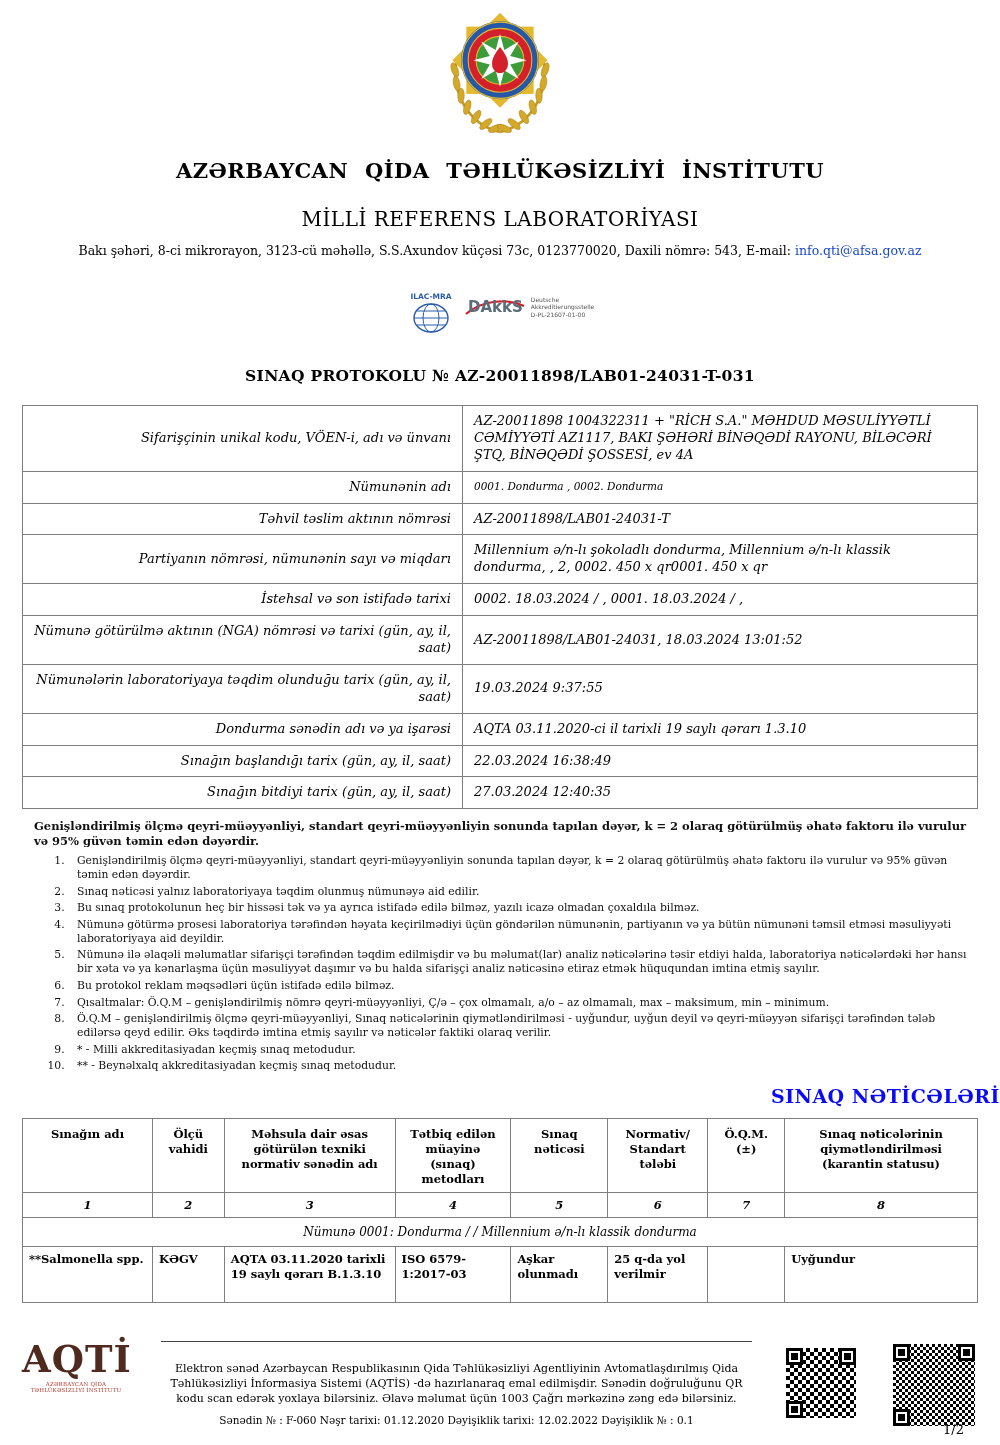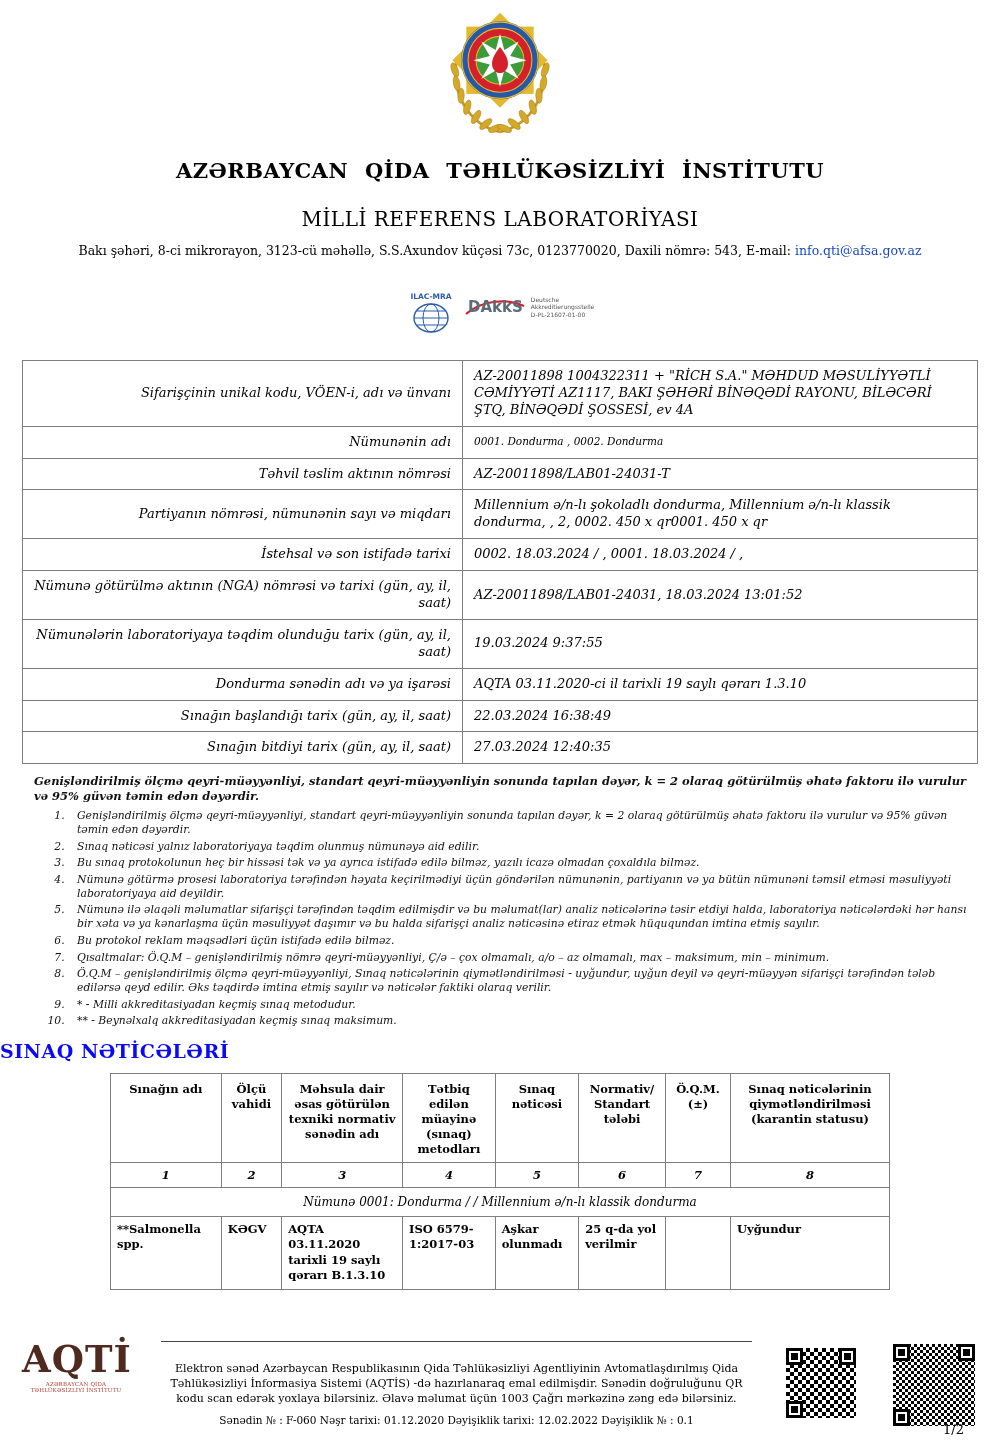--- a/index.html
+++ b/index.html
@@ -26,28 +26,28 @@
   .protocol-title { font-size:15.5px; font-weight:bold; text-align:center; margin-top:26px; letter-spacing:.3px; }
 
   
   .info-table { width:956px; margin:20px auto 0; border-collapse:collapse; font-style:italic; font-size:13px; }
   .info-table td { border:1px solid #7f7f7f; padding:7px 11px; vertical-align:middle; line-height:1.3; }
   .info-table .lbl { width:440px; text-align:right; }
   .info-table .val { text-align:left; }
   .val-sm { font-size:10.5px; }
 
   
-  .notes { width:956px; margin:10px auto 0; font-style:italic; color:#111; }
+  .notes { width:956px; margin:10px auto 0; color:#111; }
   .note-bold { font-weight:bold; font-size:11.5px; line-height:1.3; padding:0 4px 0 12px; }
   .notes ol { margin:5px 0 0 46px; font-size:10.8px; line-height:1.3; padding-right:8px; }
   .notes li { margin-bottom:2.5px; padding-left:9px; }
 
   
-  .results-title { color:#0a0af5; font-size:19px; font-weight:bold; text-align:left; margin-top:12px; letter-spacing:.5px; }
-  .results-table { width:780px; margin:11px auto 8px; border-collapse:collapse; font-size:11.5px;border-radius:10px; }
+  .results-title { color:#0a0af5; font-size:19px; font-weight:bold; text-align:right; margin-top:12px; letter-spacing:.5px; }
+  .results-table { width:956px; margin:11px auto 8px; border-collapse:collapse; font-size:11.5px;border-radius:10px; }
   .results-table th, .results-table td { border:1px solid #7f7f7f; padding:5px 6px; }
   .results-table thead th { font-weight:bold; text-align:center; vertical-align:top; padding-top:8px; line-height:1.3; height:64px; }
   .results-table .colnums td { font-weight:bold; font-style:italic; text-align:center; height:25px; vertical-align:middle; }
   .results-table .sample-row td { font-style:italic; text-align:center; height:29px; vertical-align:middle; font-size:12px; }
   .results-table .data-row td { font-weight:bold; vertical-align:top; height:56px; line-height:1.35; }
 
   
   .doc-footer { position:absolute; left:22px; right:22px; bottom:16px; }
   .footer-inner { display:flex; align-items:flex-start; gap:31px; }
   .aqti { width:108px; text-align:center; flex:0 0 auto; }
@@ -132,20 +132,21 @@
           <text x="4" y="22" font-size="15" font-weight="bold" fill="#5a6b7a" font-family="DejaVu Sans,sans-serif">DAkkS</text>
         </svg>
         <span class="dakks-sub">
           <span>Deutsche</span><br>
           <span>Akkreditierungsstelle</span><br>
           <span>D-PL-21607-01-00</span>
         </span>
       </span>
     </div>
 
+    <h3 class="protocol-title">SINAQ PROTOKOLU № AZ-20011898/LAB01-24031-T-031</h3>
   </header>
 
   <table class="info-table">
     <tbody>
       <tr>
         <td class="lbl">Sifarişçinin unikal kodu, VÖEN-i, adı və ünvanı</td>
         <td class="val">AZ-20011898 1004322311 + "RİCH S.A." MƏHDUD MƏSULİYYƏTLİ CƏMİYYƏTİ AZ1117, BAKI ŞƏHƏRİ BİNƏQƏDİ RAYONU, BİLƏCƏRİ ŞTQ, BİNƏQƏDİ ŞOSSESİ, ev 4A</td>
       </tr>
       <tr>
         <td class="lbl">Nümunənin adı</td>
@@ -191,21 +192,21 @@
     <ol>
       <li>Genişləndirilmiş ölçmə qeyri-müəyyənliyi, standart qeyri-müəyyənliyin sonunda tapılan dəyər, k = 2 olaraq götürülmüş əhatə faktoru ilə vurulur və 95% güvən təmin edən dəyərdir.</li>
       <li>Sınaq nəticəsi yalnız laboratoriyaya təqdim olunmuş nümunəyə aid edilir.</li>
       <li>Bu sınaq protokolunun heç bir hissəsi tək və ya ayrıca istifadə edilə bilməz, yazılı icazə olmadan çoxaldıla bilməz.</li>
       <li>Nümunə götürmə prosesi laboratoriya tərəfindən həyata keçirilmədiyi üçün göndərilən nümunənin, partiyanın və ya bütün nümunəni təmsil etməsi məsuliyyəti laboratoriyaya aid deyildir.</li>
       <li>Nümunə ilə əlaqəli məlumatlar sifarişçi tərəfindən təqdim edilmişdir və bu məlumat(lar) analiz nəticələrinə təsir etdiyi halda, laboratoriya nəticələrdəki hər hansı bir xəta və ya kənarlaşma üçün məsuliyyət daşımır və bu halda sifarişçi analiz nəticəsinə etiraz etmək hüququndan imtina etmiş sayılır.</li>
       <li>Bu protokol reklam məqsədləri üçün istifadə edilə bilməz.</li>
       <li>Qısaltmalar: Ö.Q.M – genişləndirilmiş nömrə qeyri-müəyyənliyi, Ç/ə – çox olmamalı, a/o – az olmamalı, max – maksimum, min – minimum.</li>
       <li>Ö.Q.M – genişləndirilmiş ölçmə qeyri-müəyyənliyi, Sınaq nəticələrinin qiymətləndirilməsi - uyğundur, uyğun deyil və qeyri-müəyyən sifarişçi tərəfindən tələb edilərsə qeyd edilir. Əks təqdirdə imtina etmiş sayılır və nəticələr faktiki olaraq verilir.</li>
       <li>* - Milli akkreditasiyadan keçmiş sınaq metodudur.</li>
-      <li>** - Beynəlxalq akkreditasiyadan keçmiş sınaq maksimum.</li>
+      <li>** - Beynəlxalq akkreditasiyadan keçmiş sınaq metodudur.</li>
     </ol>
   </div>
 
   <h3 class="results-title">SINAQ NƏTİCƏLƏRİ</h3>
 
   <table class="results-table">
     <colgroup>
       <col style="width:130px">
         <col style="width:72px">
         <col style="width:171px">

